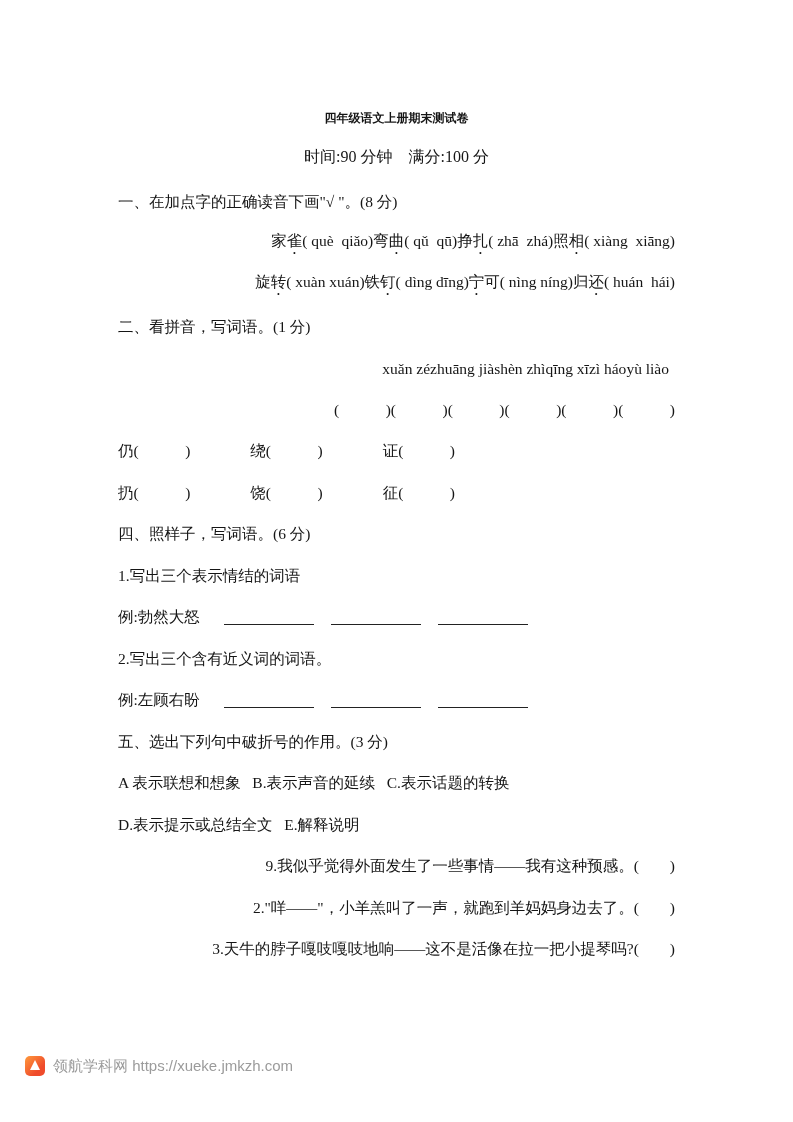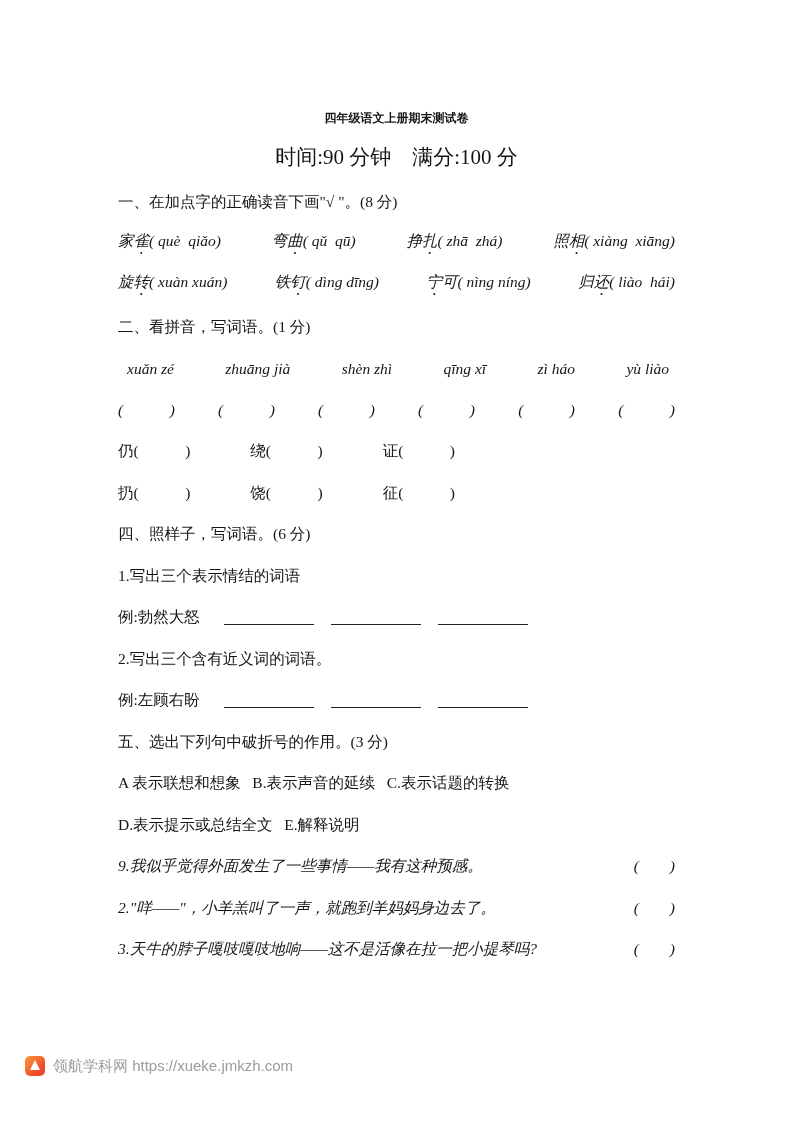--- a/index.html
+++ b/index.html
@@ -8,29 +8,29 @@
     width:793px; height:1122px; position:relative; overflow:hidden;
     font-family:"Liberation Serif", serif;
     color:#151515; font-size:15.5px;
   }
   .doc { padding:100px 118px 0 118px; }
   .title {
     text-align:center; font-size:12px; font-weight:bold;
     height:36px; line-height:36px; white-space:pre-wrap;
   }
   .subtitle {
-    text-align:center; font-size:21px;
+    text-align:center; font-size:16px;
     height:42px; line-height:42px; white-space:pre-wrap;
   }
   .content { margin-top:4px; }
   .line {
     height:41.5px; display:flex; align-items:center;
     white-space:pre-wrap;
   }
-  .between { justify-content:space-between;font-style:italic; }
+  .between { justify-content:flex-end; }
   .heading { }
   .dotted {
     -webkit-text-emphasis:filled dot; -webkit-text-emphasis-position:under;
     text-emphasis:filled dot; text-emphasis-position:under left;
   }
   .pinyin-row { padding:0 6px 0 9px; }
   .s3row { gap:60px; }
   .blank {
     display:inline-block; width:90px; height:15px;
     border-bottom:1.5px solid #222; margin-left:17px;
@@ -70,21 +70,21 @@
       <span><span>家</span><span class="dotted">雀</span><span></span><span>( què  qiǎo)</span></span>
       <span><span>弯</span><span class="dotted">曲</span><span></span><span>( qǔ  qū)</span></span>
       <span><span>挣</span><span class="dotted">扎</span><span></span><span>( zhā  zhá)</span></span>
       <span><span>照</span><span class="dotted">相</span><span></span><span>( xiàng  xiāng)</span></span>
     </div>
 
     <div class="line between">
       <span><span>旋</span><span class="dotted">转</span><span></span><span>( xuàn xuán)</span></span>
       <span><span>铁</span><span class="dotted">钉</span><span></span><span>( dìng dīng)</span></span>
       <span><span></span><span class="dotted">宁</span><span>可</span><span>( nìng níng)</span></span>
-      <span><span>归</span><span class="dotted">还</span><span></span><span>( liào  hái)</span></span>
+      <span><span>归</span><span class="dotted">还</span><span></span><span>( huán  hái)</span></span>
     </div>
 
     <div class="line heading">二、看拼音，写词语。(1 分)</div>
 
     <div class="line between pinyin-row">
       <span>xuǎn zé</span>
       <span>zhuāng jià</span>
       <span>shèn zhì</span>
       <span>qīng xī</span>
       <span>zì háo</span>

